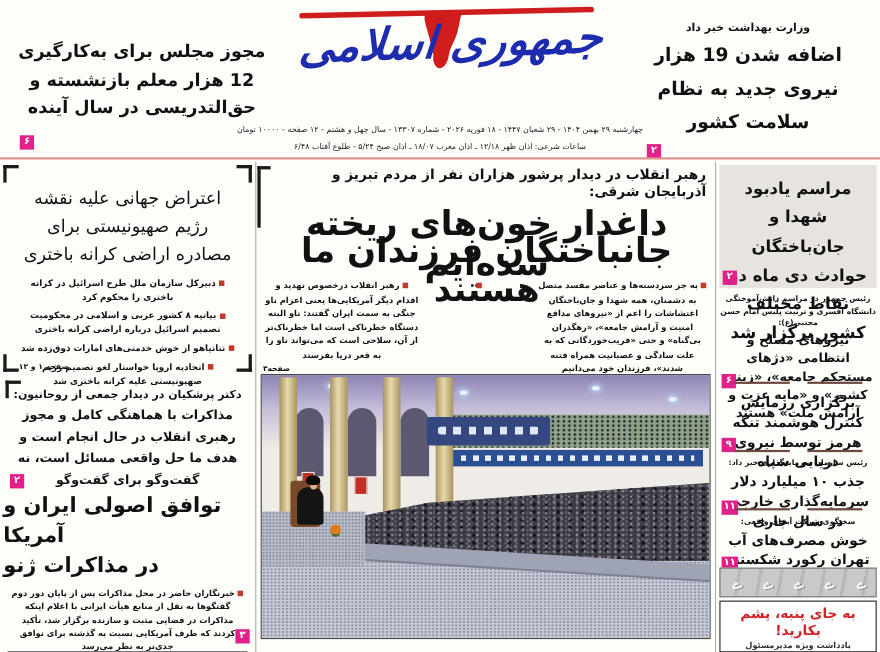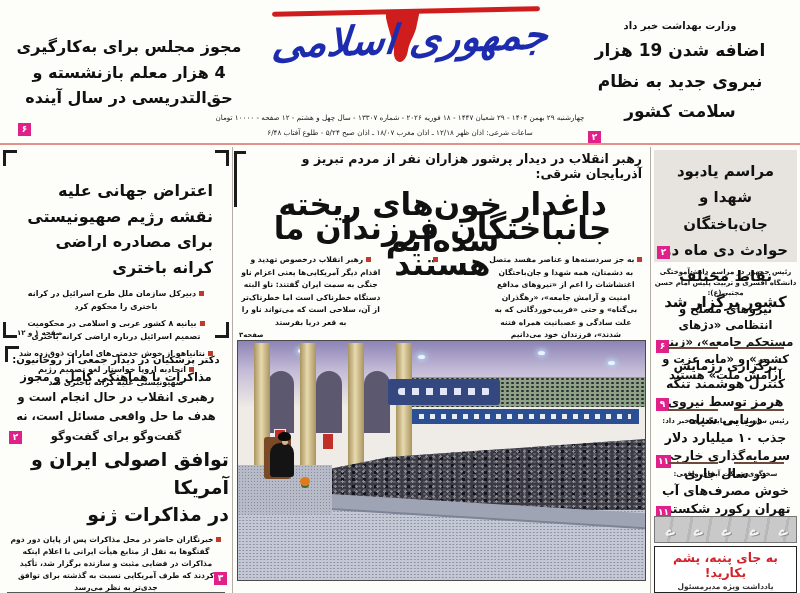--- a/index.html
+++ b/index.html
@@ -39,31 +39,31 @@
   .bk.tl { top:0; left:0; border-top-width:3px; border-left-width:3px; }
   .bk.tr { top:0; right:0; border-top-width:3px; border-right-width:3px; }
   .bk.bl { bottom:0; left:0; border-bottom-width:3px; border-left-width:3px; }
   .bk.br { bottom:0; right:0; border-bottom-width:3px; border-right-width:3px; }
 
   .sqb { display:inline-block; width:5px; height:5px; background:#c0392b; margin-left:3px; vertical-align:middle; }
 
   
   .col-left { position:absolute; left:3px; top:148px; width:226px; height:445px; }
   .art1 { position:absolute; top:2px; left:0; right:0; height:188px; }
-  .art1 .hl { margin:28px 16px 8px; font-size:16px; font-weight:bold; text-align:right; line-height:1.6; }
+  .art1 .hl { margin:17px 16px 8px; font-size:16px; font-weight:normal; text-align:center; line-height:1.6; }
   .art1 .bl-list { padding:0 12px; }
   .art1 .bl-item { font-size:8px; font-weight:bold; line-height:1.6; text-align:center; margin-bottom:4px; }
   .art1 .pref { position:absolute; bottom:1px; left:14px; font-size:7px; font-weight:bold; }
 
   .art2 { position:absolute; top:198px; left:0; right:0; height:96px; text-align:center; }
   .art2 .kick { font-size:10px; font-weight:bold; margin-top:8px; }
   .art2 .txt { font-size:11.5px; font-weight:bold; line-height:1.7; margin-top:3px; padding:0 4px; }
 
   .art3 { position:absolute; top:298px; left:0; right:0; height:147px; }
-  .art3 .hl { font-size:19px; font-weight:bold; text-align:right; line-height:1.45; }
+  .art3 .hl { font-size:19px; font-weight:bold; text-align:left; line-height:1.45; }
   .art3 .bl-item { font-size:7.6px; font-weight:bold; line-height:1.6; text-align:center; margin:5px 6px 0; }
   .art3 .rule { position:absolute; bottom:0; left:4px; right:4px; border-bottom:1px solid #555; }
 
   
   .col-center { position:absolute; left:237px; top:146px; width:411px; height:447px; }
   .lead-bk { position:absolute; left:-3px; top:5px; width:3px; height:56px; background:#1b1b1b; }
   .lead-bk:after { content:""; position:absolute; top:0; left:0; width:12px; height:3px; background:#1b1b1b; }
   .lead-kick { position:absolute; top:5px; right:6px; left:6px; font-size:12.5px; font-weight:bold; text-align:right; }
   .lead-h1 { position:absolute; top:24px; left:0; right:0; font-size:31px; font-weight:bold; text-align:center;margin-top:16px; }
   .lead-h2 { position:absolute; top:64px; left:0; right:0; font-size:31px; font-weight:bold; text-align:center; }
@@ -127,21 +127,21 @@
               background:#fff; text-align:center; overflow:hidden; }
   .note-title { color:#d3232a; font-weight:bold; font-size:12.5px; margin-top:3px; }
   .note-sub { font-size:7.5px; font-weight:bold; margin-top:2px; color:#333; }
 </style>
 </head>
 <body>
 
 <div class="page">
 
   <div class="box-majles">
-    <div class="hl">مجوز مجلس برای به‌کارگیری 4 هزار معلم بازنشسته و حق‌التدریسی در سال آینده</div>
+    <div class="hl">مجوز مجلس برای به‌کارگیری 12 هزار معلم بازنشسته و حق‌التدریسی در سال آینده</div>
     <span class="badge" style="left:14px;bottom:4px">۶</span>
   </div>
 
   <div class="masthead">
     <div class="mast-stroke"></div>
     <svg class="mast-drip" width="38" height="56" viewBox="0 0 38 56">
       <path d="M2 0 C10 2 26 4 36 0 L33 14 C31 26 26 30 24 40 C23 48 19 52 16 52 C12 52 9 47 10 40 C8 28 4 18 2 8 Z" fill="#cf1d1d"></path>
     </svg>
     <div class="mast-title">جمهوری اسلامی</div>
   </div>

